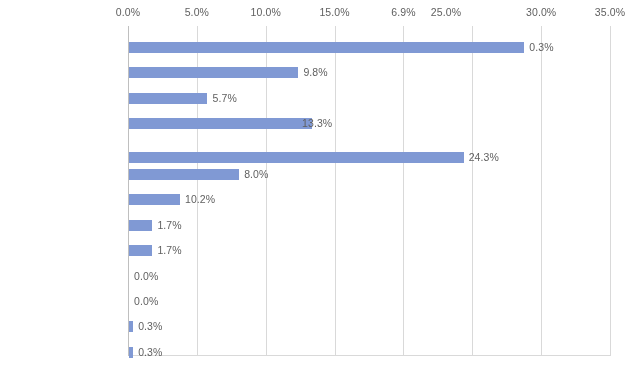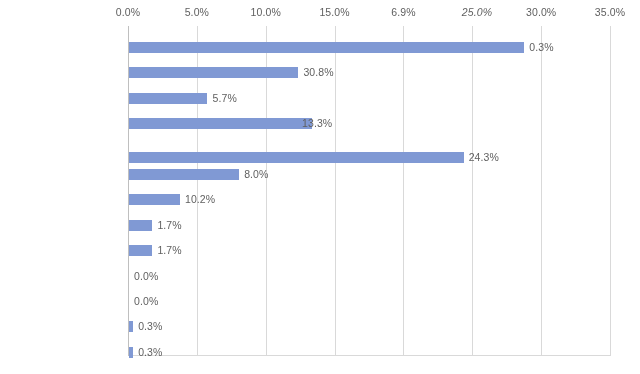--- a/index.html
+++ b/index.html
@@ -80,21 +80,21 @@
       <div class="gridline" style="left: 275.429px;"></div>
       <div class="gridline" style="left: 344.286px;"></div>
       <div class="gridline" style="left: 413.143px;"></div>
       <div class="gridline" style="left: 482px;"></div>
       <div class="row" style="top: 9px;">
         <div class="bar" style="width: 395.24px; background: rgb(128, 153, 212);"></div>
         <div class="val-label" style="left: 401.24px;">0.3%</div>
       </div>
       <div class="row" style="top: 34.4px;">
         <div class="bar" style="width: 169.389px; background: rgb(128, 153, 212);"></div>
-        <div class="val-label" style="left: 175.389px;">30.8%</div>
+        <div class="val-label" style="left: 175.389px;">9.8%</div>
       </div>
       <div class="row" style="top: 59.8px;">
         <div class="bar" style="width: 78.4971px; background: rgb(128, 153, 212);"></div>
         <div class="val-label" style="left: 84.4971px;">5.7%</div>
       </div>
       <div class="row" style="top: 85.2px;">
         <div class="bar" style="width: 183.16px; background: rgb(128, 153, 212);"></div>
         <div class="val-label" style="left: 174px;">13.3%</div>
       </div>
       <div class="row" style="top: 107px; margin-top: 12px;">
@@ -130,16 +130,16 @@
       <div class="row" style="top: 313.8px;">
         <div class="bar" style="width: 4.13143px; background: rgb(128, 153, 212);"></div>
         <div class="val-label" style="left: 10.1314px;">0.3%</div>
       </div>
     </div>
 <div class="xtick" style="left: 128px;">0.0%</div>
     <div class="xtick" style="left: 196.857px;">5.0%</div>
     <div class="xtick" style="left: 265.714px;">10.0%</div>
     <div class="xtick" style="left: 334.571px;">15.0%</div>
     <div class="xtick" style="left: 403.429px;">6.9%</div>
-    <div class="xtick" style="left: 477px; font-style: italic;">25.0%</div>
+    <div class="xtick" style="left: 446px;">25.0%</div>
     <div class="xtick" style="left: 541.143px;">30.0%</div>
     <div class="xtick" style="left: 610px;">35.0%</div>
   </div>
 
 </body></html>

